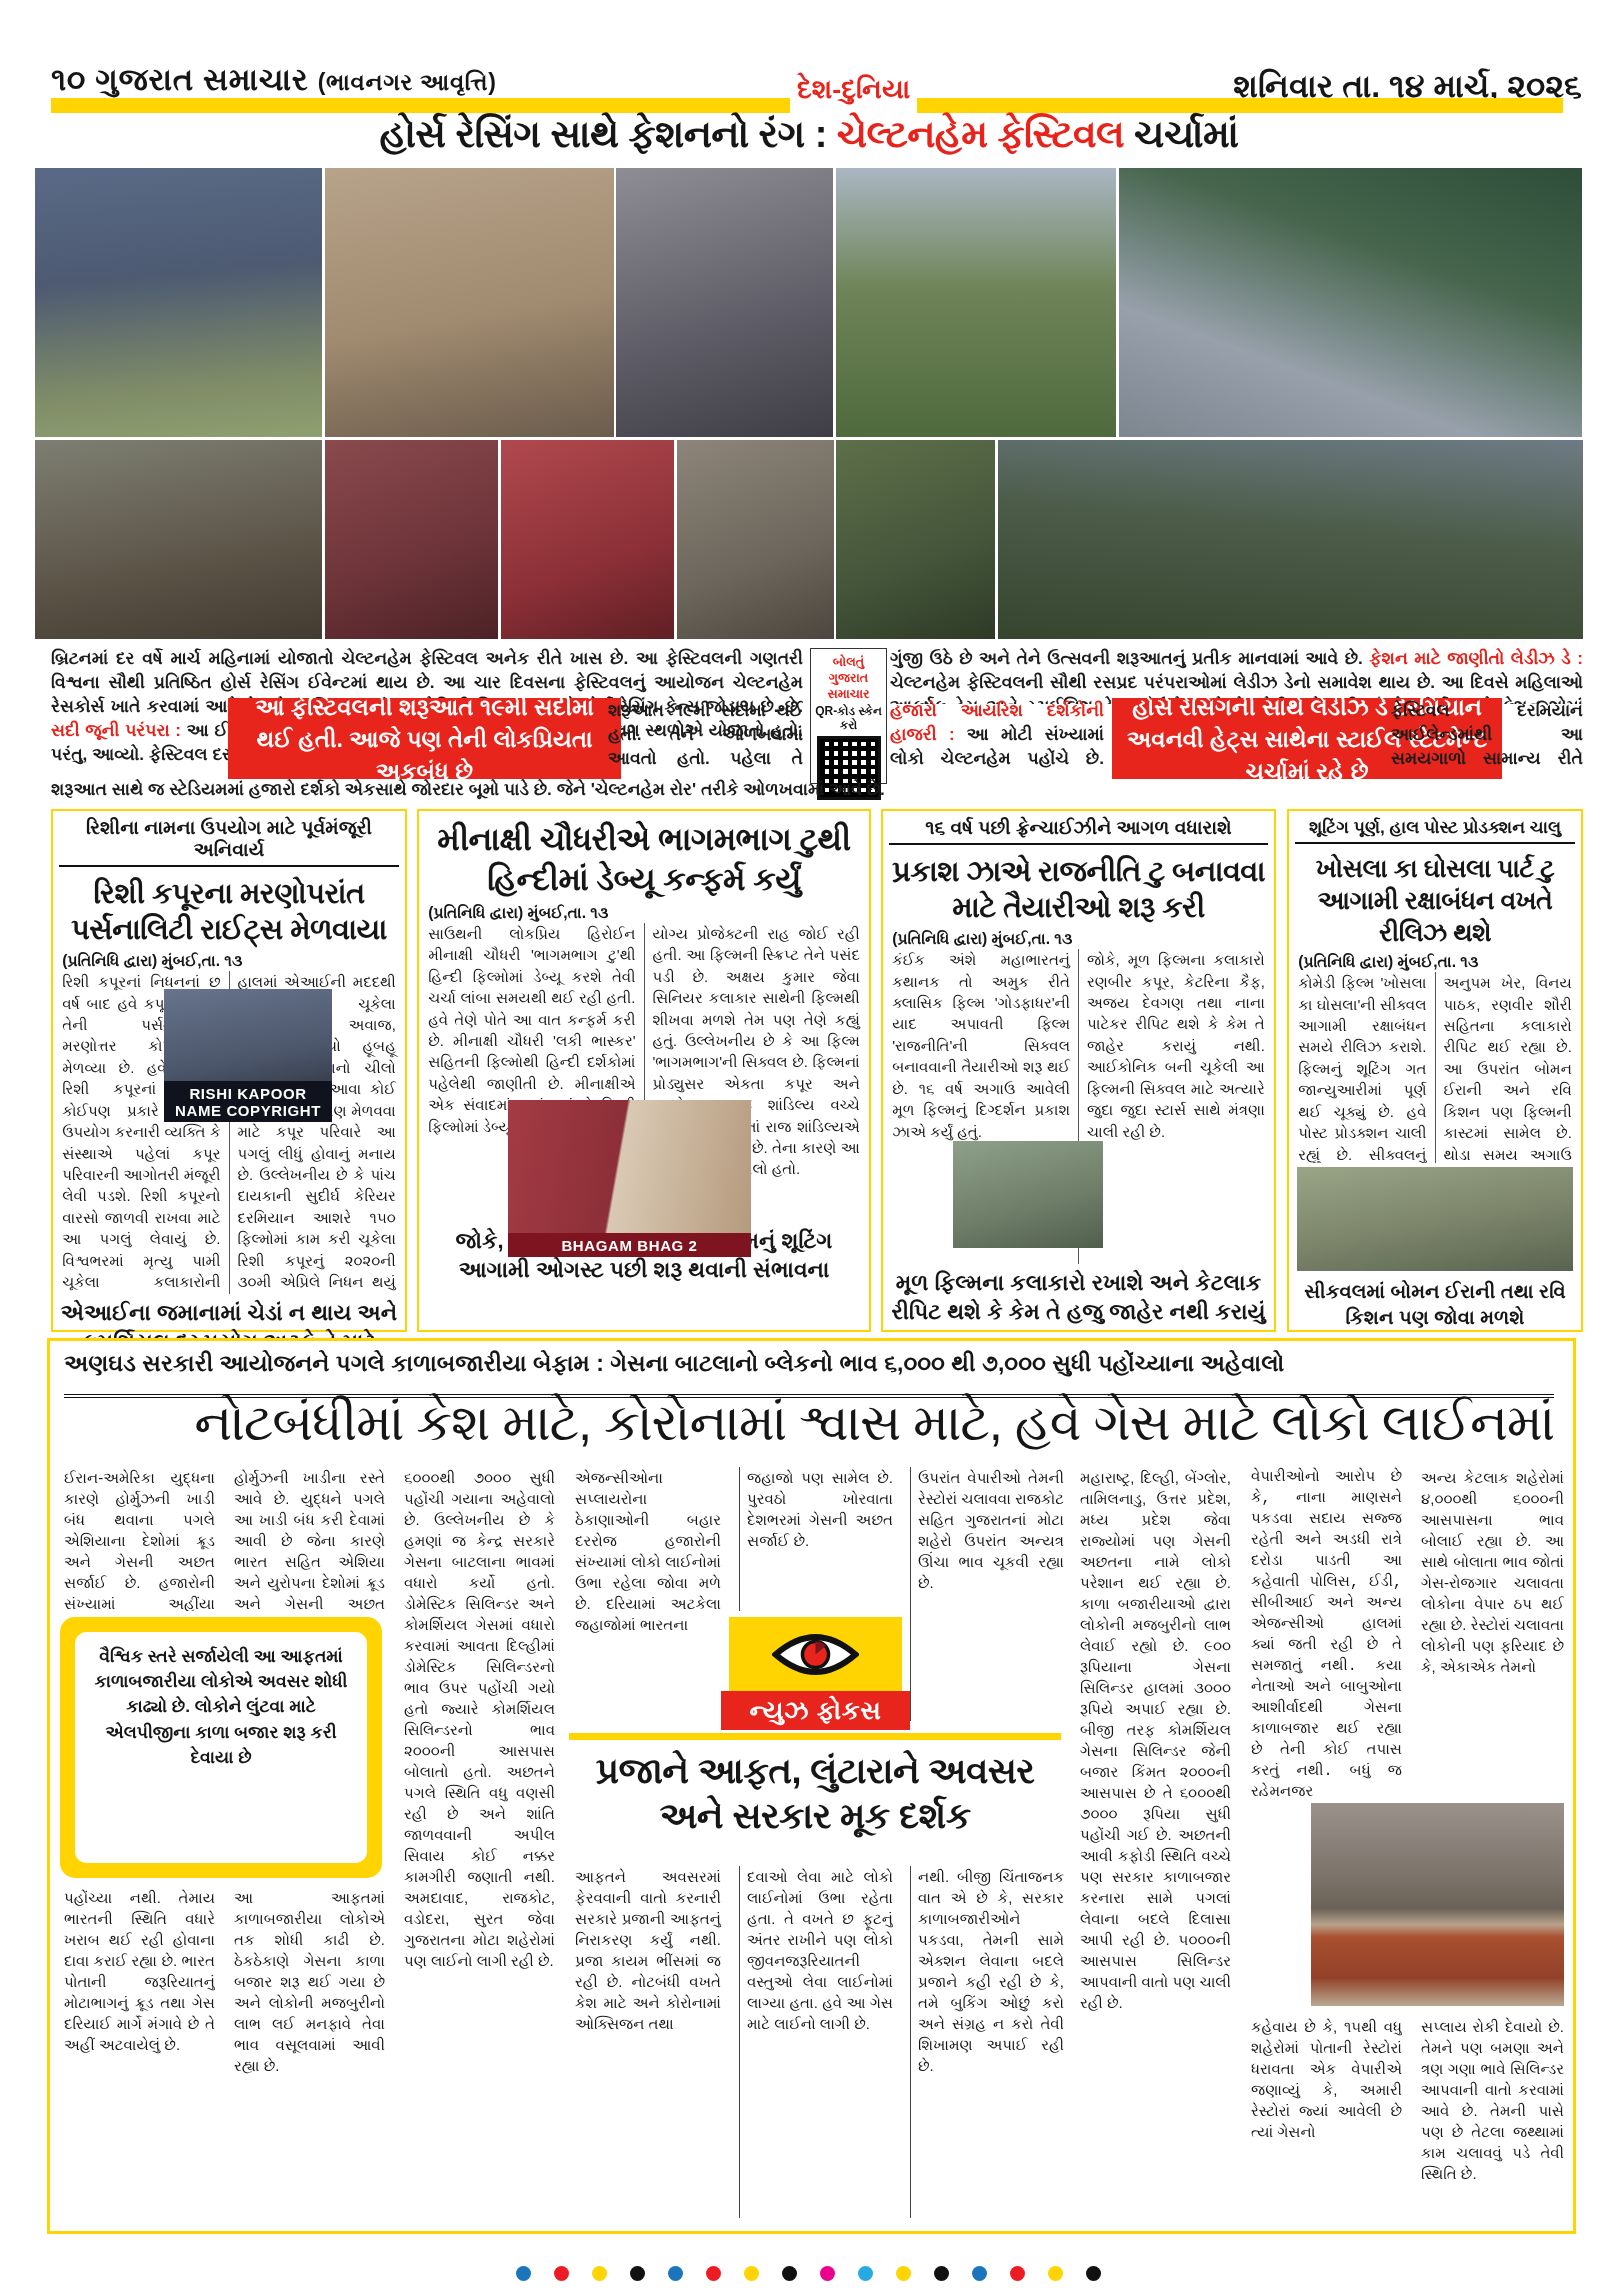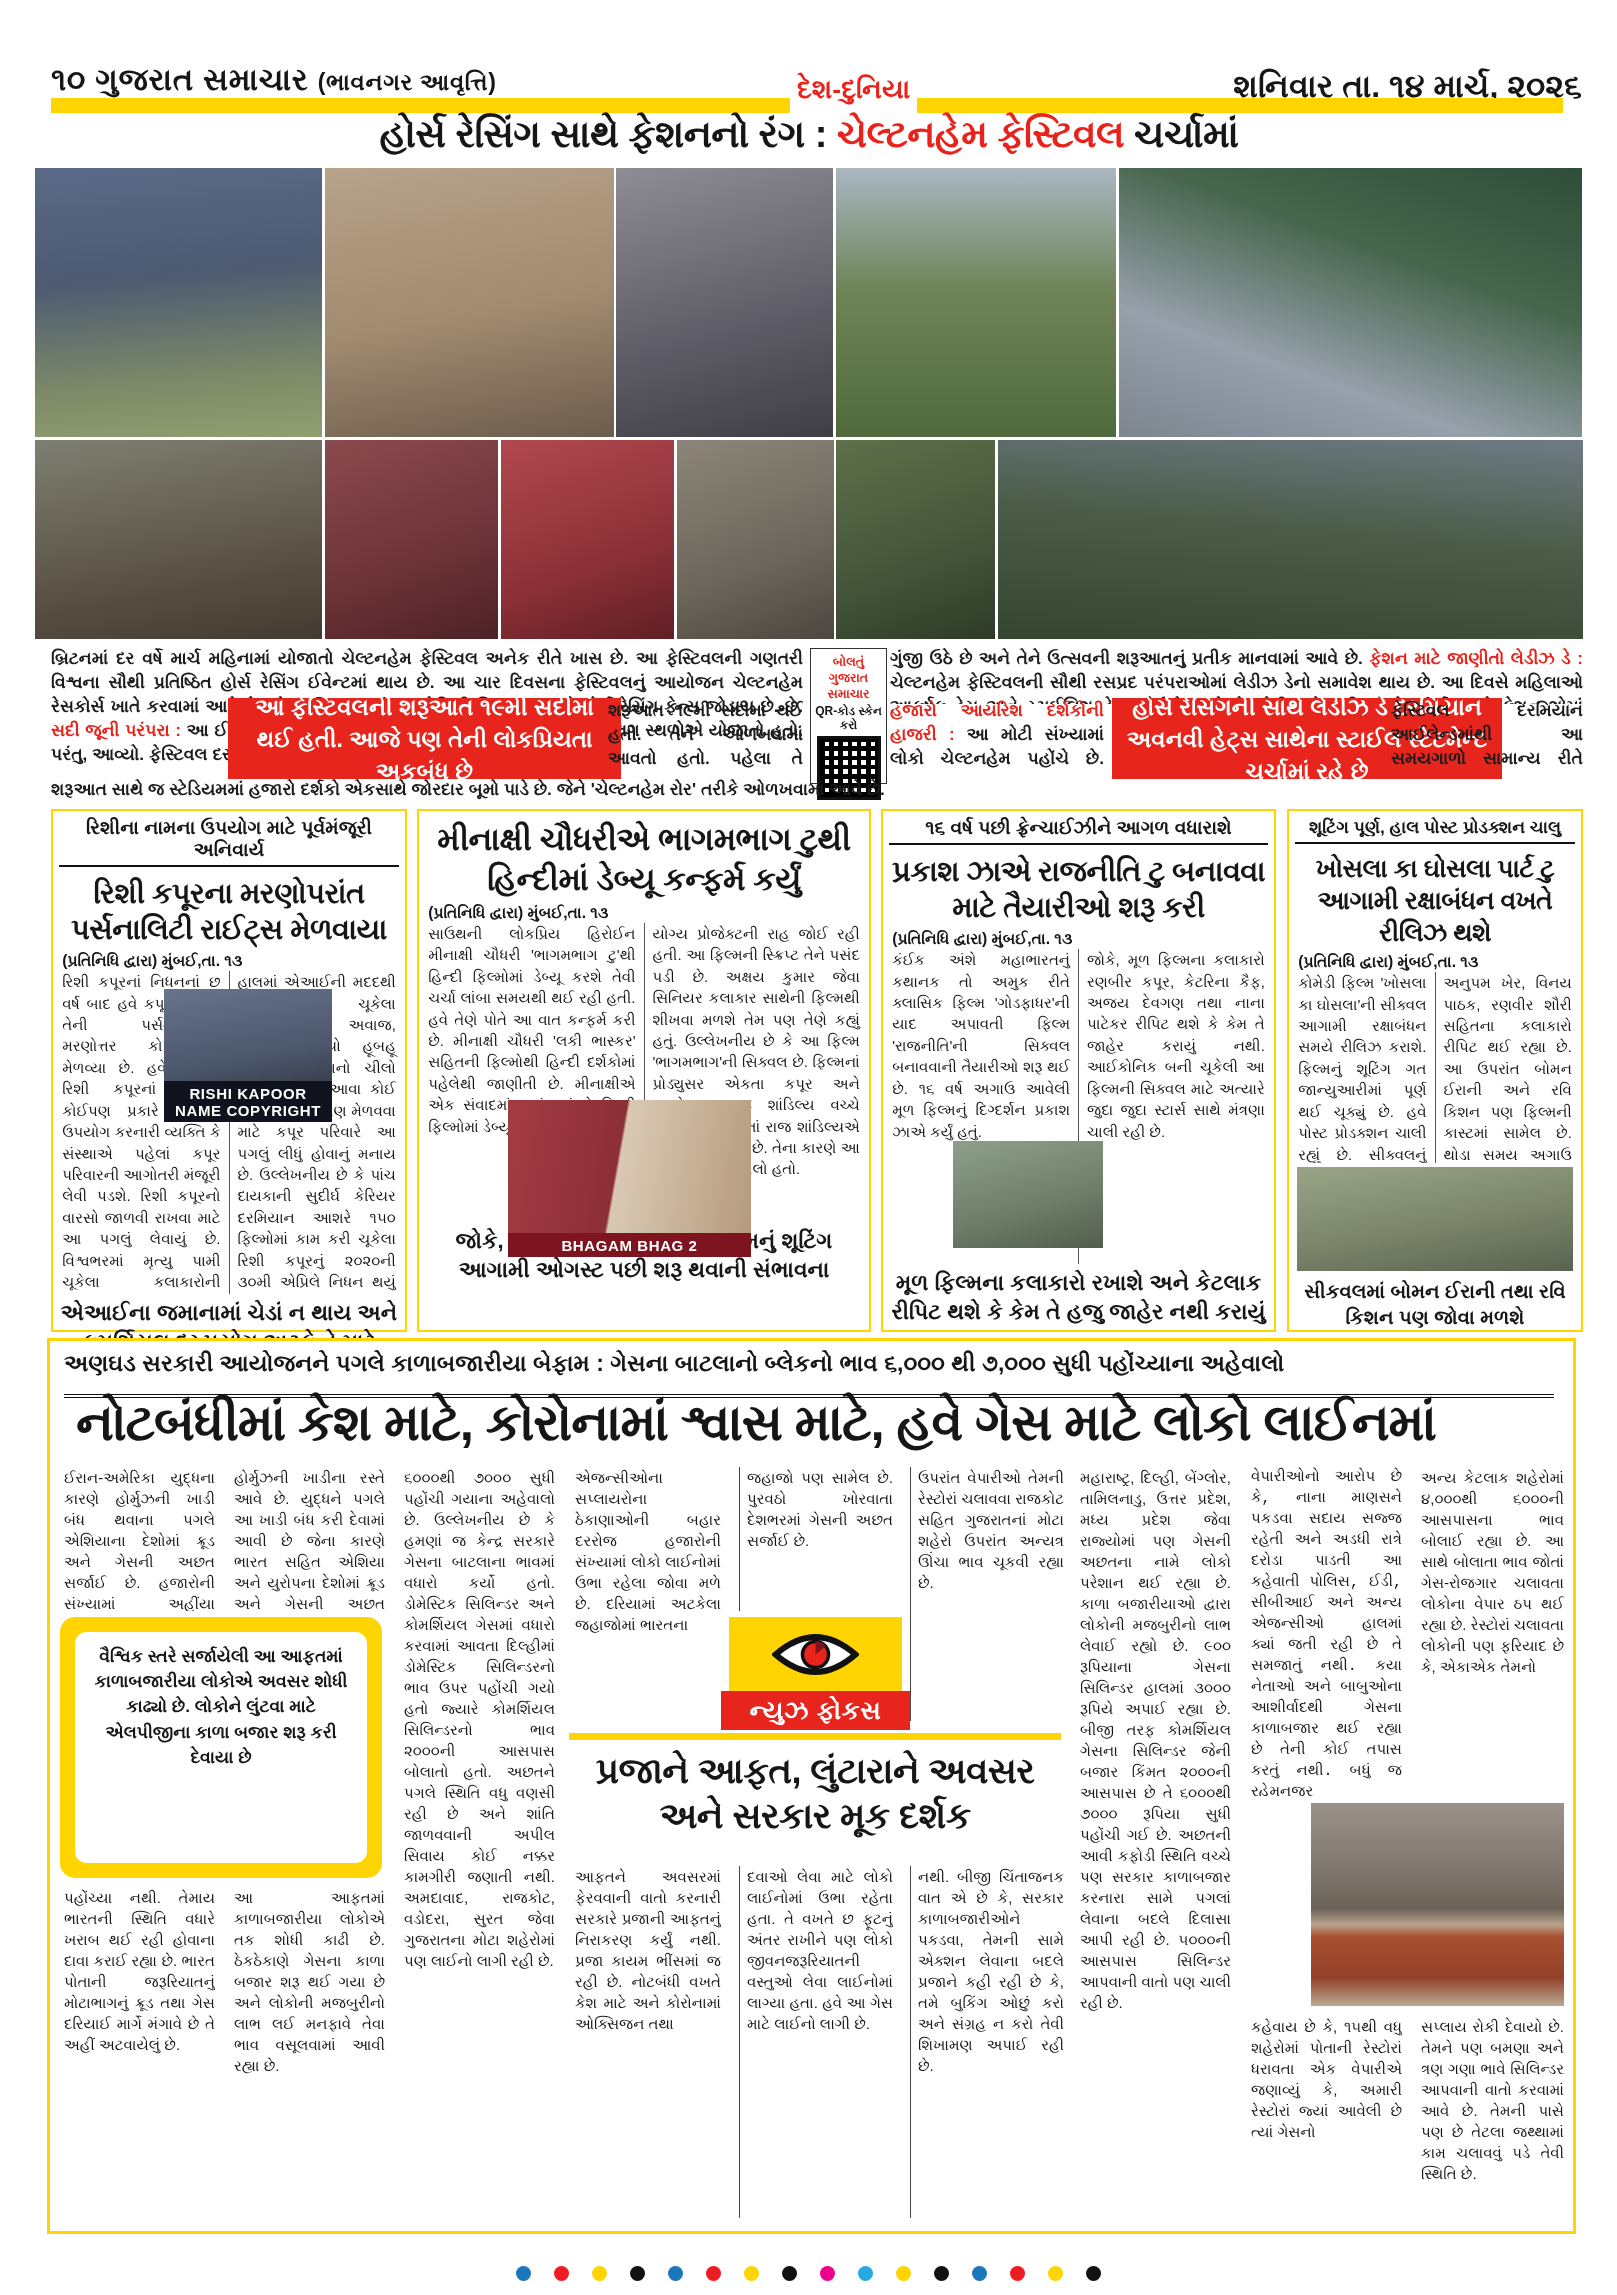--- a/index.html
+++ b/index.html
@@ -37,21 +37,21 @@
   .cols2 .col{flex:1;font-size:15px;line-height:21.4px;}
   .cols2 .col+.col{border-left:1.2px solid #555;padding-left:8px;margin-left:8px;}
   .highlight{font-size:22px;line-height:29px;font-weight:bold;text-align:center;padding:3.5px 5.8px;}
   .photolabel{background:#10131d;color:#fff;font-size:15px;font-weight:bold;text-align:center;
               padding:3.5px 2.3px;letter-spacing:0.6px;}
   .photolabel.redband{background:#7d1420;}
   
   .bottombox{left:47px;top:1338px;width:1523px;height:890px;border:3.5px solid #ffd400;background:#fff;}
   .btm-kicker{left:64px;top:1350px;width:1490px;font-size:23px;font-weight:bold;
               border-bottom:4.6px double #111;padding-bottom:17px;}
-  .btm-head{left:76px;top:1393px;width:1490px;font-size:51px;font-weight:bold;text-align:left;letter-spacing:-1.2px;}
+  .btm-head{left:64px;top:1393px;width:1490px;font-size:51px;font-weight:normal;text-align:right;letter-spacing:-1.2px;}
   .bcol{font-size:15px;line-height:21px;}
   .quotebox{background:#ffd400;border-radius:15px;padding:15px;}
   .quotebox .inner{background:#fff;border-radius:11.6px;padding:11.6px 9.2px;font-size:17.3px;line-height:25.4px;
                    font-weight:bold;text-align:center;height:100%;box-sizing:border-box;}
   .nfrule{background:#ffd400;}
   .nf-head{font-size:36px;line-height:45px;font-weight:bold;text-align:center;letter-spacing:-0.6px;}
   .nf-logo{width:173px;}
   .nf-eye{background:#ffd400;height:74px;display:flex;align-items:center;justify-content:center;}
   .nf-band{background:#e8251d;color:#fff;font-size:25.4px;font-weight:bold;text-align:center;
            padding:4.6px 0;margin:0 -8px;letter-spacing:0.6px;}

